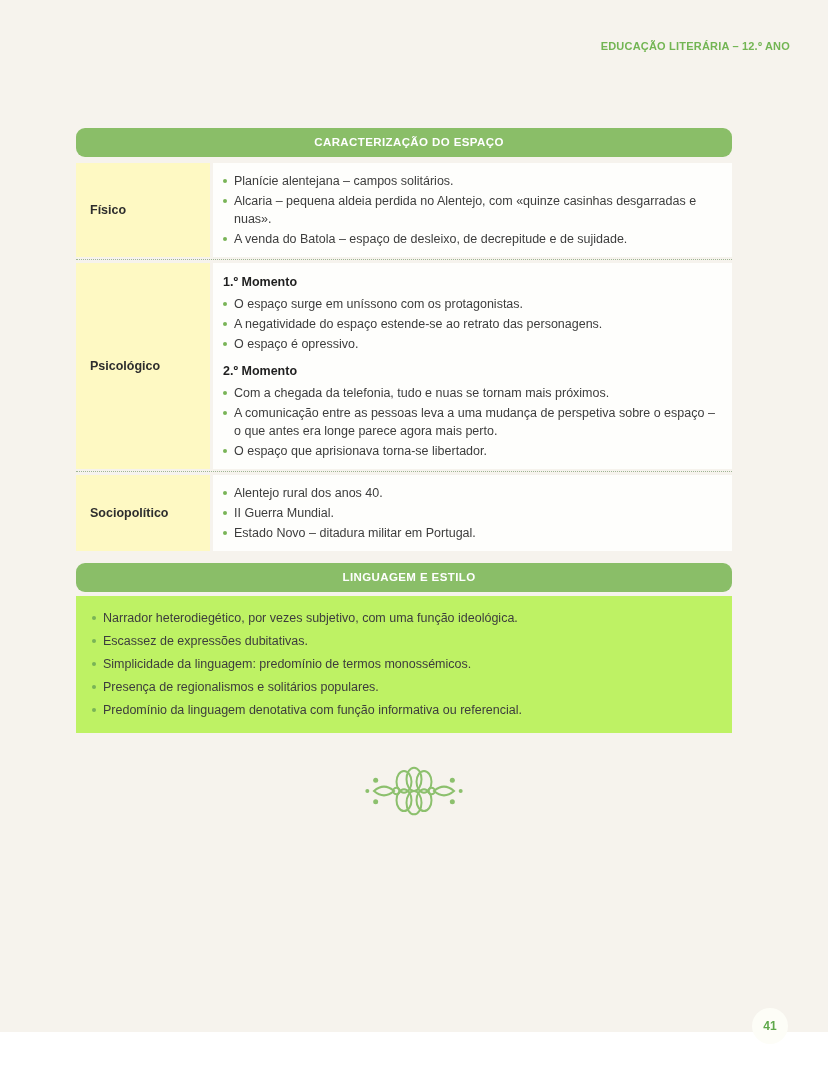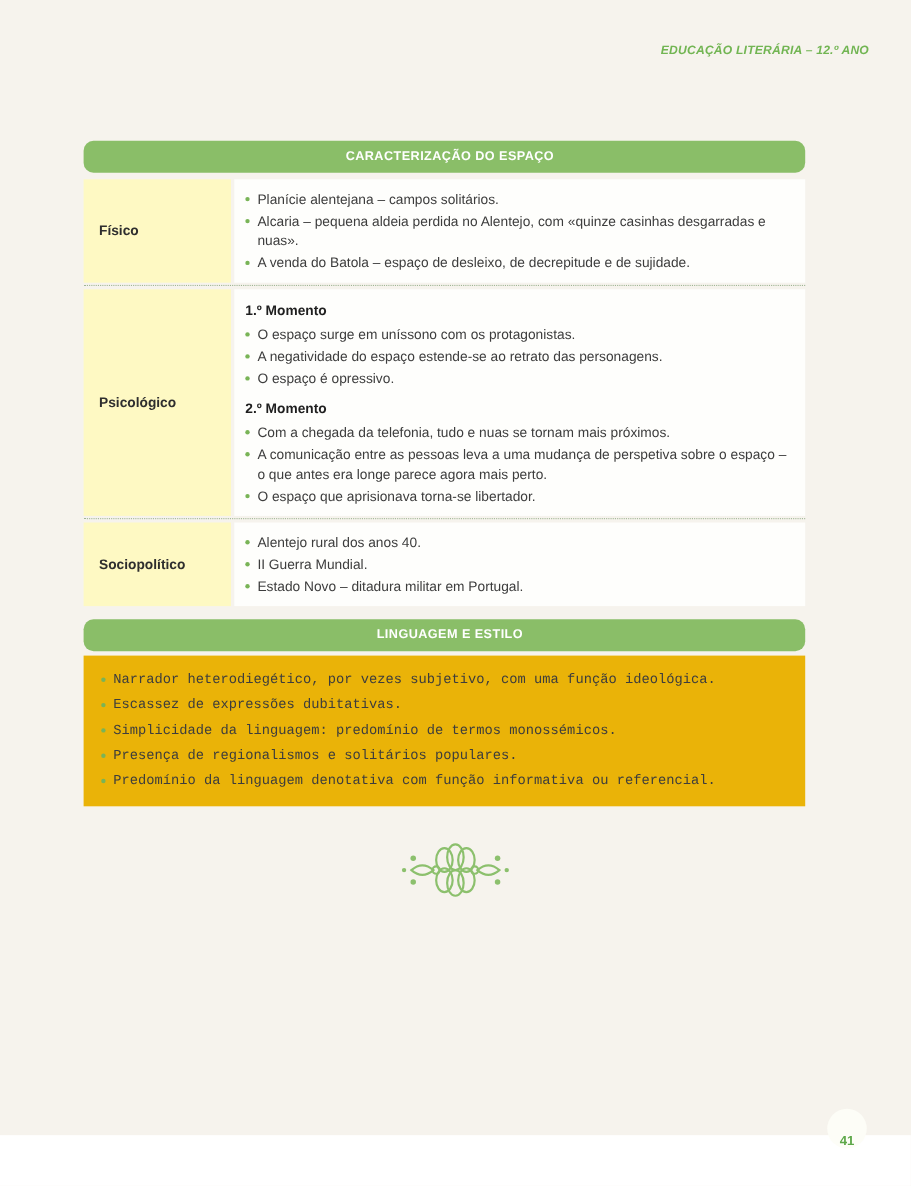--- a/index.html
+++ b/index.html
@@ -6,21 +6,20 @@
   body {
     width:828px; height:1078px; position:relative;
     background:#f6f3ed;
     font-family:"Liberation Sans", sans-serif;
     overflow:hidden;
   }
   .doc-header {
     position:absolute; top:40px; right:38px;
     color:#72b553; font-weight:bold; font-size:11px;
     letter-spacing:0.2px;
-    font-style:italic;
   }
   .section { position:absolute; left:76px; width:656px; }
   .section-espaco { top:128px; }
   .section-linguagem { top:563px; }
   .bar {
     background:#8abe68; color:#ffffff; font-weight:bold;
     font-size:11.5px; letter-spacing:0.4px; text-align:center;
     height:29px; line-height:29px; border-radius:9px;padding-left:10px;
   }
   .table-body { margin-top:6px; }
@@ -41,37 +40,37 @@
   .bullet-item:last-child { margin-bottom:0; }
   .dot {
     flex:none; width:4px; height:4px; border-radius:50%;
     background:#79b457; margin:7px 7px 0 0;
   }
   .moment-heading {
     font-weight:bold; color:#1f1f1f; margin:1px 0 4px 0;
   }
   .moment-heading.second { margin-top:9px; }
   .ling-body {
-    margin-top:4px; background:#eab308;
+    margin-top:4px; background:#bef264;
     padding:13px 16px 12px 16px; box-sizing:border-box;
-    font-size:12.5px; color:#3d3d3d; line-height:18px;font-family:Liberation Mono, monospace;
+    font-size:12.5px; color:#3d3d3d; line-height:18px;
   }
   .ling-body .bullet-item { margin-bottom:5px; }
   .ling-body .bullet-item:last-child { margin-bottom:2px; }
   .ornament {
     position:absolute; left:50%; top:760px; transform:translateX(-50%);
   }
   .bottom-strip {
     position:absolute; left:0; top:1032px; width:828px; height:46px;
     background:#ffffff;
   }
   .page-num-circle {
     position:absolute; left:752px; top:1008px; width:36px; height:36px;
     border-radius:50%; background:#fdfdf7;
-    display:flex; align-items:flex-end; justify-content:center;
+    display:flex; align-items:center; justify-content:center;
     color:#5ea84a; font-weight:bold; font-size:12px; z-index:2;
   }
 </style>
 </head>
 <body>
 
 <div class="doc-header">EDUCAÇÃO LITERÁRIA – 12.º ANO</div>
 
 <div class="section section-espaco">
   <div class="bar">CARACTERIZAÇÃO DO ESPAÇO</div>

